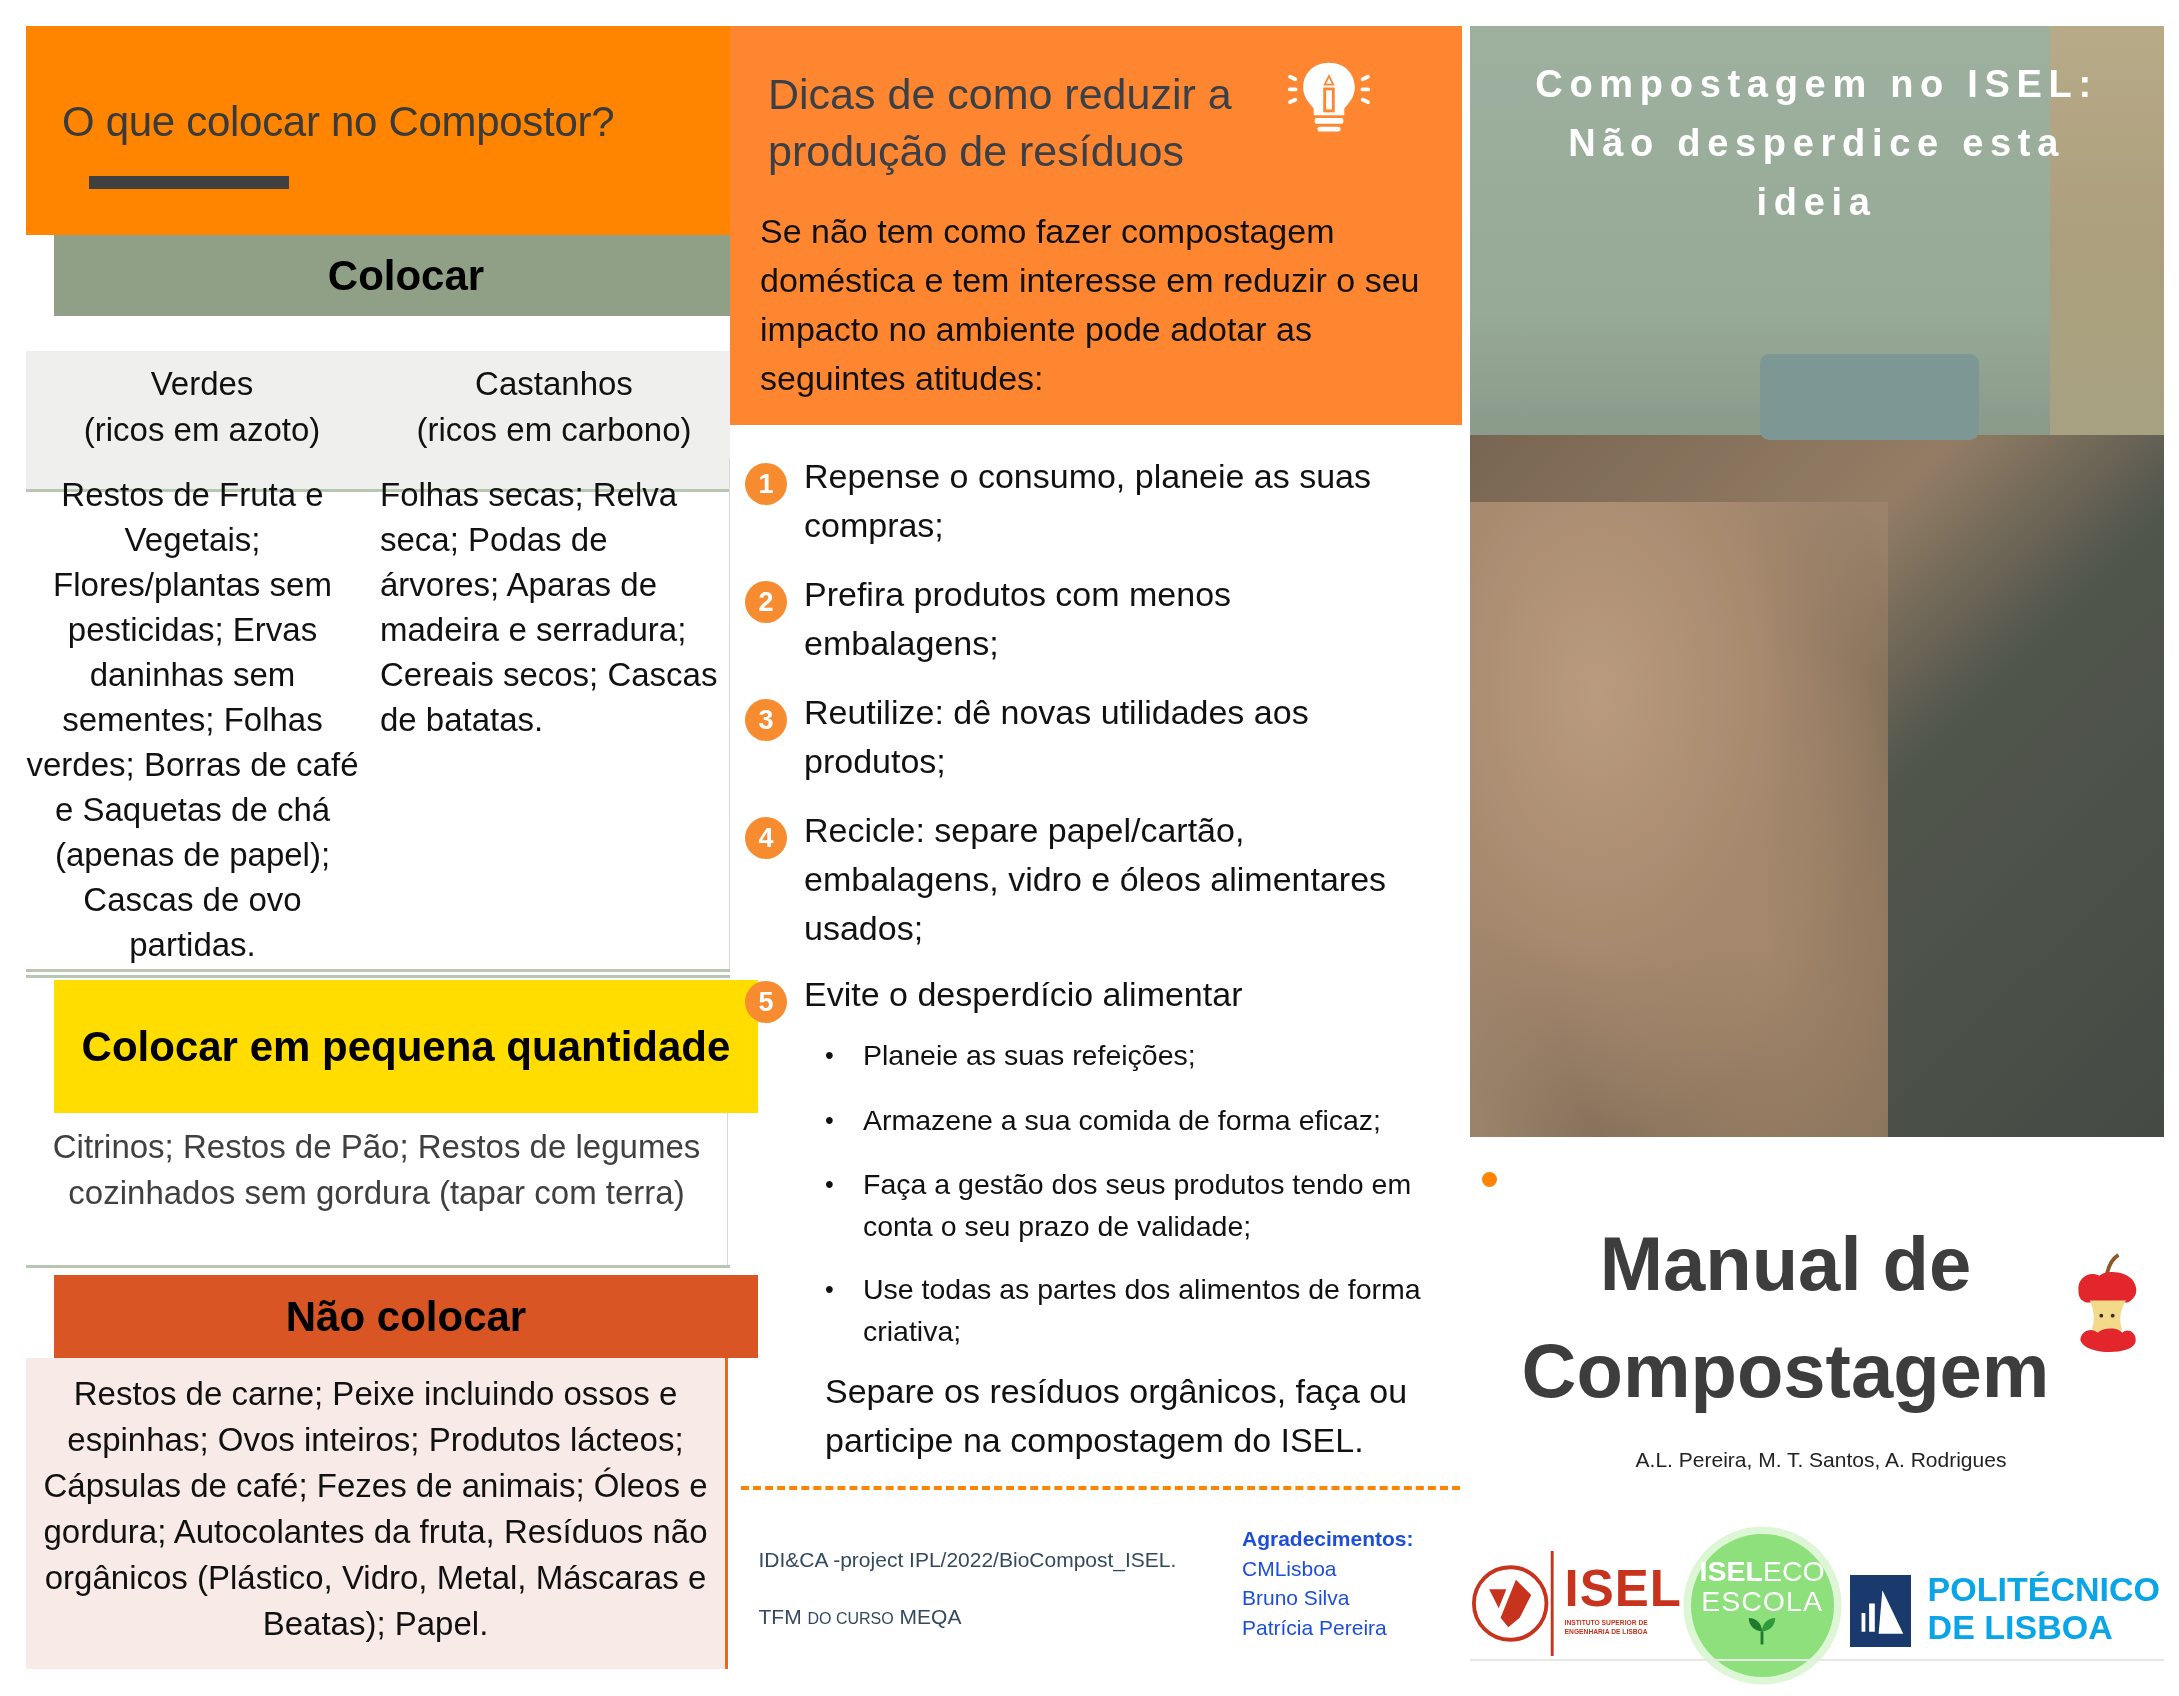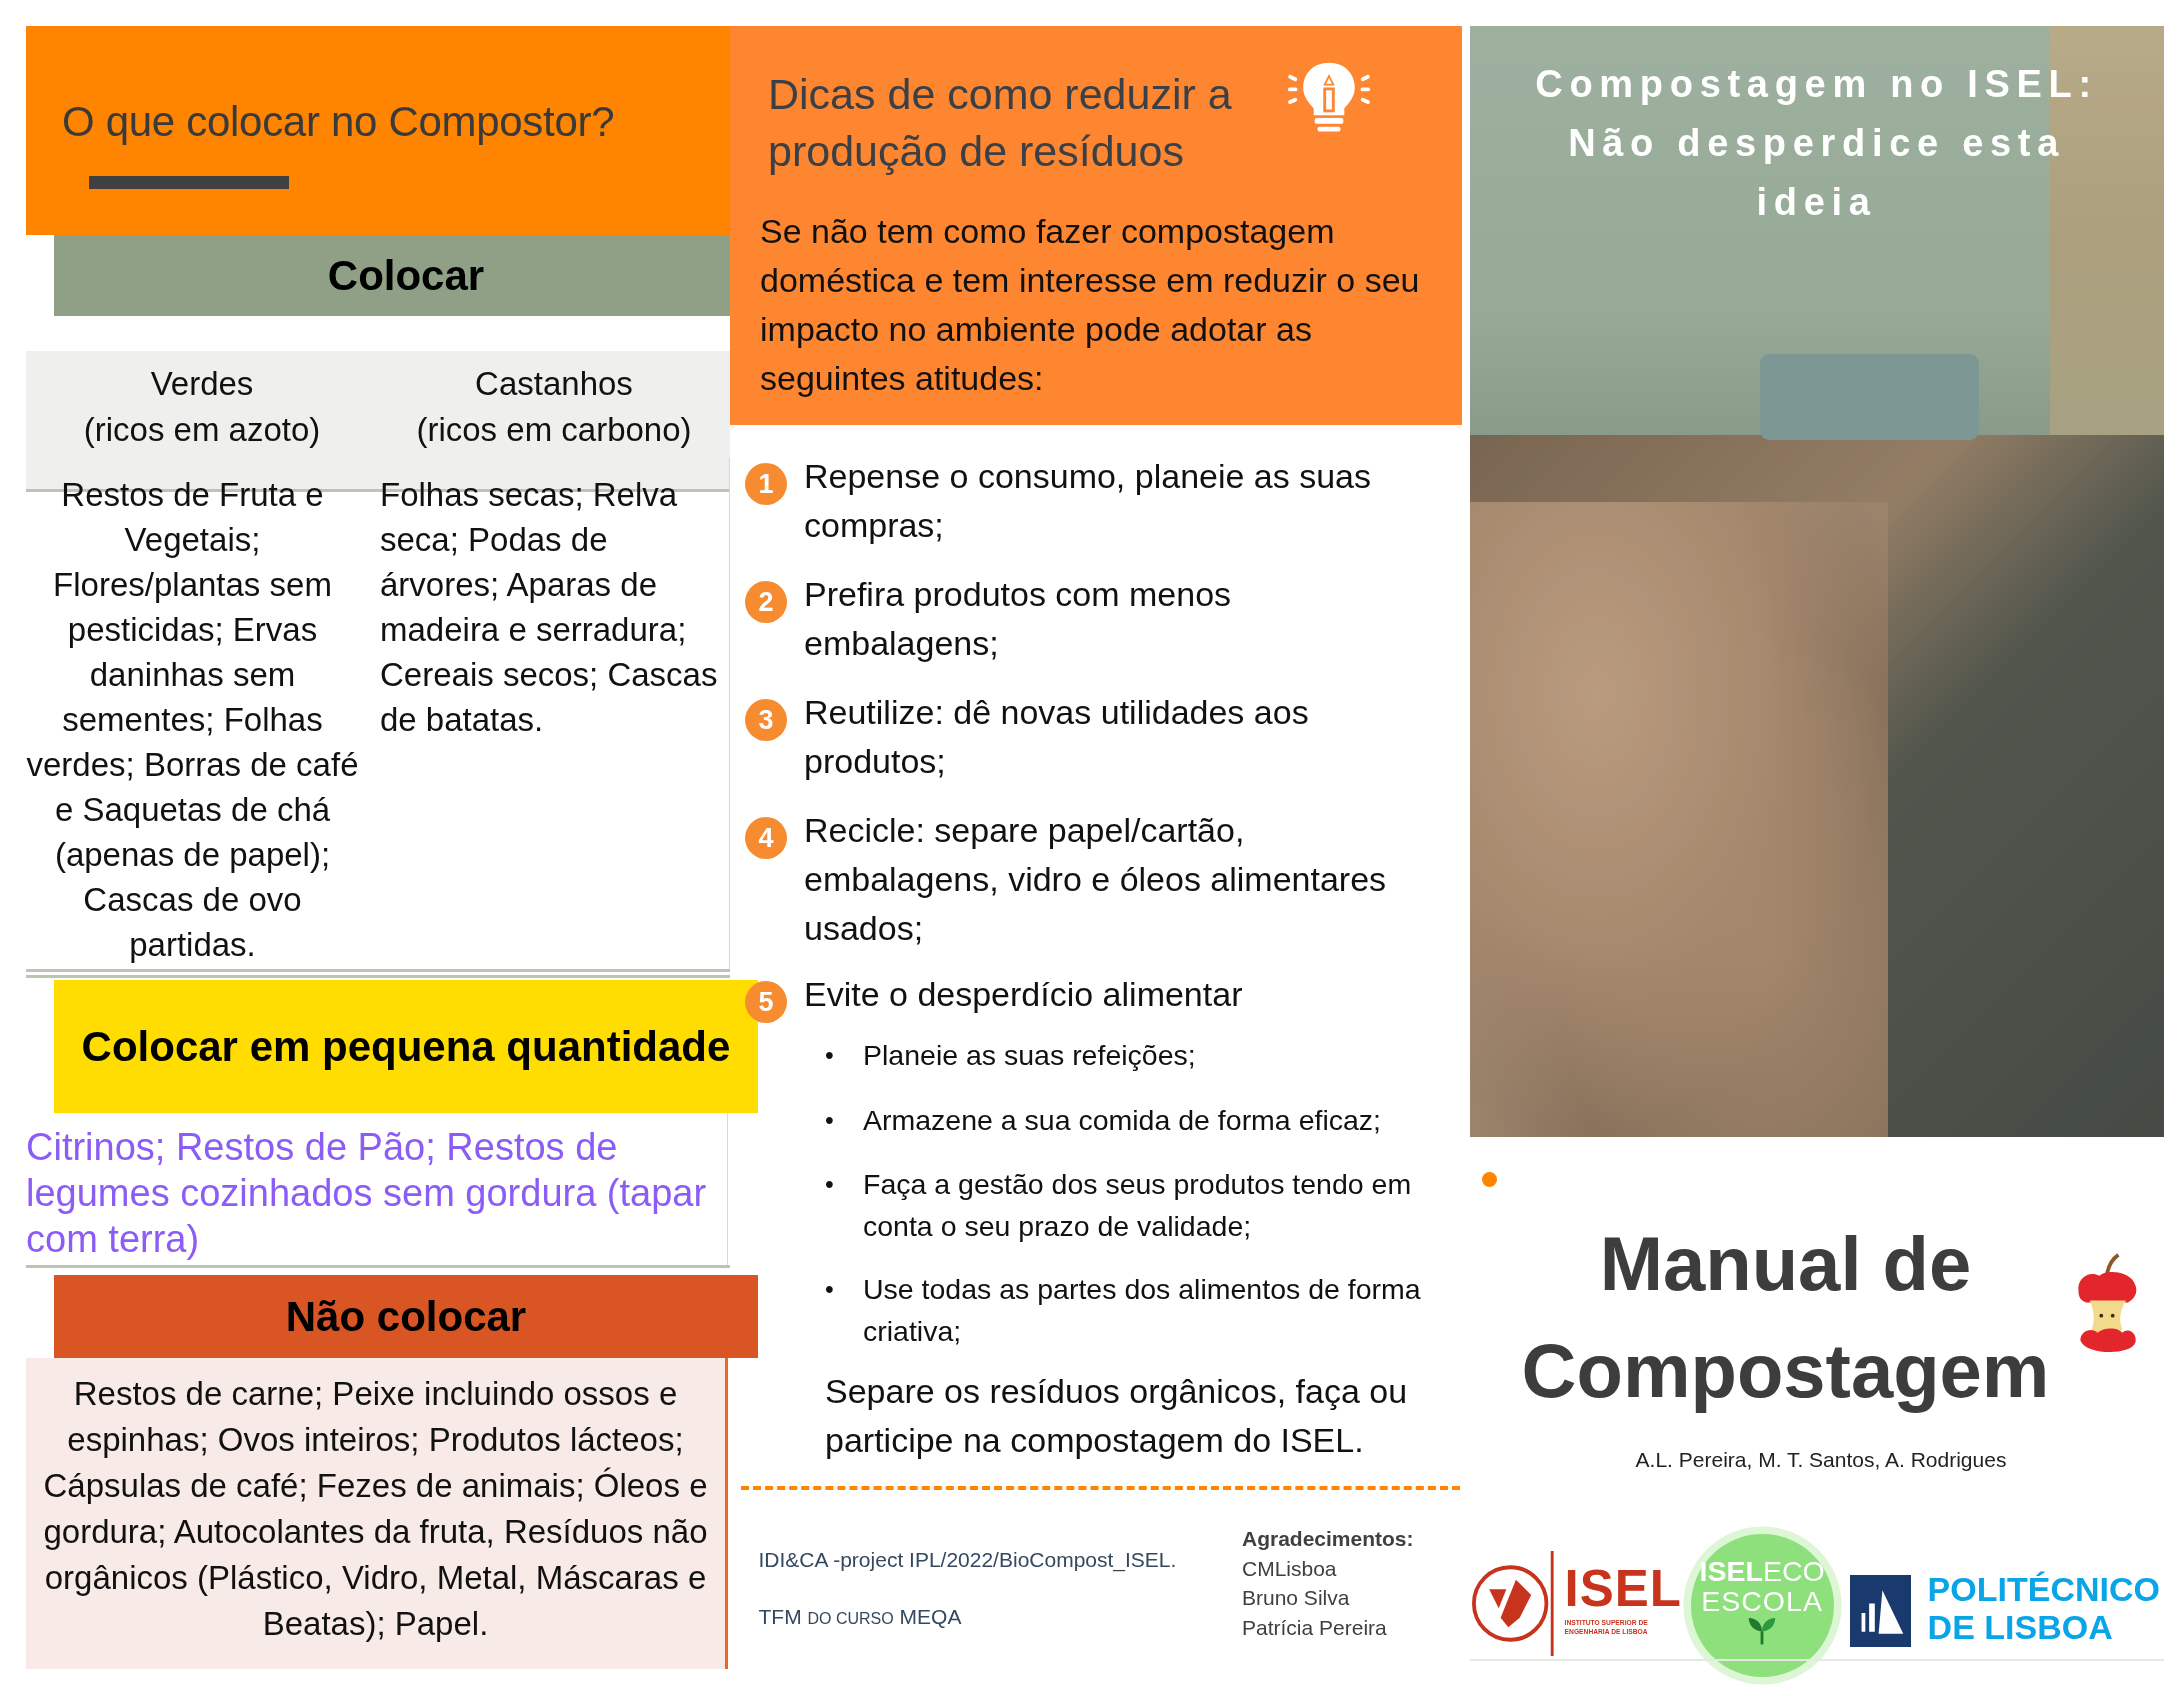--- a/index.html
+++ b/index.html
@@ -17,21 +17,21 @@
 
   .band { position:absolute; left:0; width:704px; display:flex; align-items:center; justify-content:center; text-align:center; font-weight:bold; color:#000;margin-left:28px; }
   .band-green { top:209px; height:81px; background:#8fa086; font-size:42px; }
   .colhead { position:absolute; left:0; top:290px; width:704px; height:138px; background:#efefed; border-bottom:3.8px solid #b9c6b3; display:flex;margin-top:35px; }
   .colhead div { flex:1; text-align:center; font-size:33px; line-height:46px; padding-top:9.5px; color:#111; }
   .cols-body { position:absolute; left:0; top:432px; width:704px; height:511px; display:flex; border-right:1.9px solid #d5dbd2; box-sizing:border-box; }
   .cols-body .c1 { width:333px; text-align:center; font-size:33px; line-height:45px; padding-top:14.3px; color:#111; }
   .cols-body .c2 { width:342px; padding-left:21px; text-align:left; font-size:33px; line-height:45px; padding-top:14.3px; color:#111; }
   .divider { position:absolute; left:0; width:704px; height:2.9px; background:#b9c6b3; }
   .band-yellow { top:954px; height:133px; background:#ffdd00; font-size:42px; line-height:57px; }
-  .body-yellow { position:absolute; left:0; top:1087px; width:702px; height:152px; background:#fff; border-right:1.9px solid #d5dbd2; font-size:38px; line-height:46px; padding-top:11.4px; box-sizing:border-box; color:#8b5cf6; }
+  .body-yellow { position:absolute; left:0; top:1087px; width:702px; height:152px; background:#fff; border-right:1.9px solid #d5dbd2; text-align:center; font-size:33px; line-height:46px; padding-top:11.4px; box-sizing:border-box; color:#404040; }
   .band-red { top:1249px; height:83px; background:#d95624; font-size:42px; }
   .body-red { position:absolute; left:0; top:1332px; width:702px; height:311px; background:#f8ebe7; border-right:3.8px solid #e86a1f; text-align:center; font-size:33px; line-height:46px; padding:13.3px 13.3px 0; box-sizing:border-box; color:#111; }
 
   
   #mid { left:730px; top:26px; width:732px; height:1671px; }
   .m-header { position:absolute; left:0; top:0; width:732px; height:399px; background:#fe8631; }
   .m-title { position:absolute; left:38px; top:40px; font-size:43px; line-height:57px; color:#3b3f46; }
   .bulb { position:absolute; left:556px; top:28.5px; width:86px; height:86px; }
   .m-intro { position:absolute; left:30px; top:181px; width:666px; font-size:34px; line-height:49px; color:#111; }
 
@@ -43,21 +43,21 @@
   .bullets { position:absolute; left:95px; top:1008px; width:609px; }
   .bullet { position:absolute; left:0; display:flex; font-size:28.5px; line-height:42px; color:#111; }
   .bullet .dot { width:38px; flex:none; font-size:25px; }
   .bullet .bt { width:590px; }
 
   .closing { position:absolute; left:95px; top:1341px; width:618px; font-size:34px; line-height:49px; color:#111; }
   .dash { position:absolute; left:11.4px; top:1460px; width:719px; height:0; border-top:4.8px dashed #ff8400; }
   .credit-1 { position:absolute; left:28.5px; top:1522px; font-size:21px; color:#34495e; white-space:nowrap; }
   .credit-2 { position:absolute; left:28.5px; top:1579px; font-size:21px; color:#34495e; white-space:nowrap; }
   .credit-2 .sc { font-size:16px; }
-  .ack { position:absolute; left:512px; top:1498px; font-size:21px; line-height:29.5px; color:#404040; }
+  .ack { position:absolute; left:512px; top:1498px; font-size:21px; line-height:29.5px; color:#1d4ed8; }
   .ack .h { font-weight:bold; }
 
   
   #right { left:1462px; top:26px; width:718px; height:1403px; }
   .photo {
     position:absolute; left:7.6px; top:0; width:694px; height:1111px; overflow:hidden;
     background:
       linear-gradient(160deg, rgba(0,0,0,0) 0%, rgba(0,0,0,0) 100%),
       #8fa191;
   }

